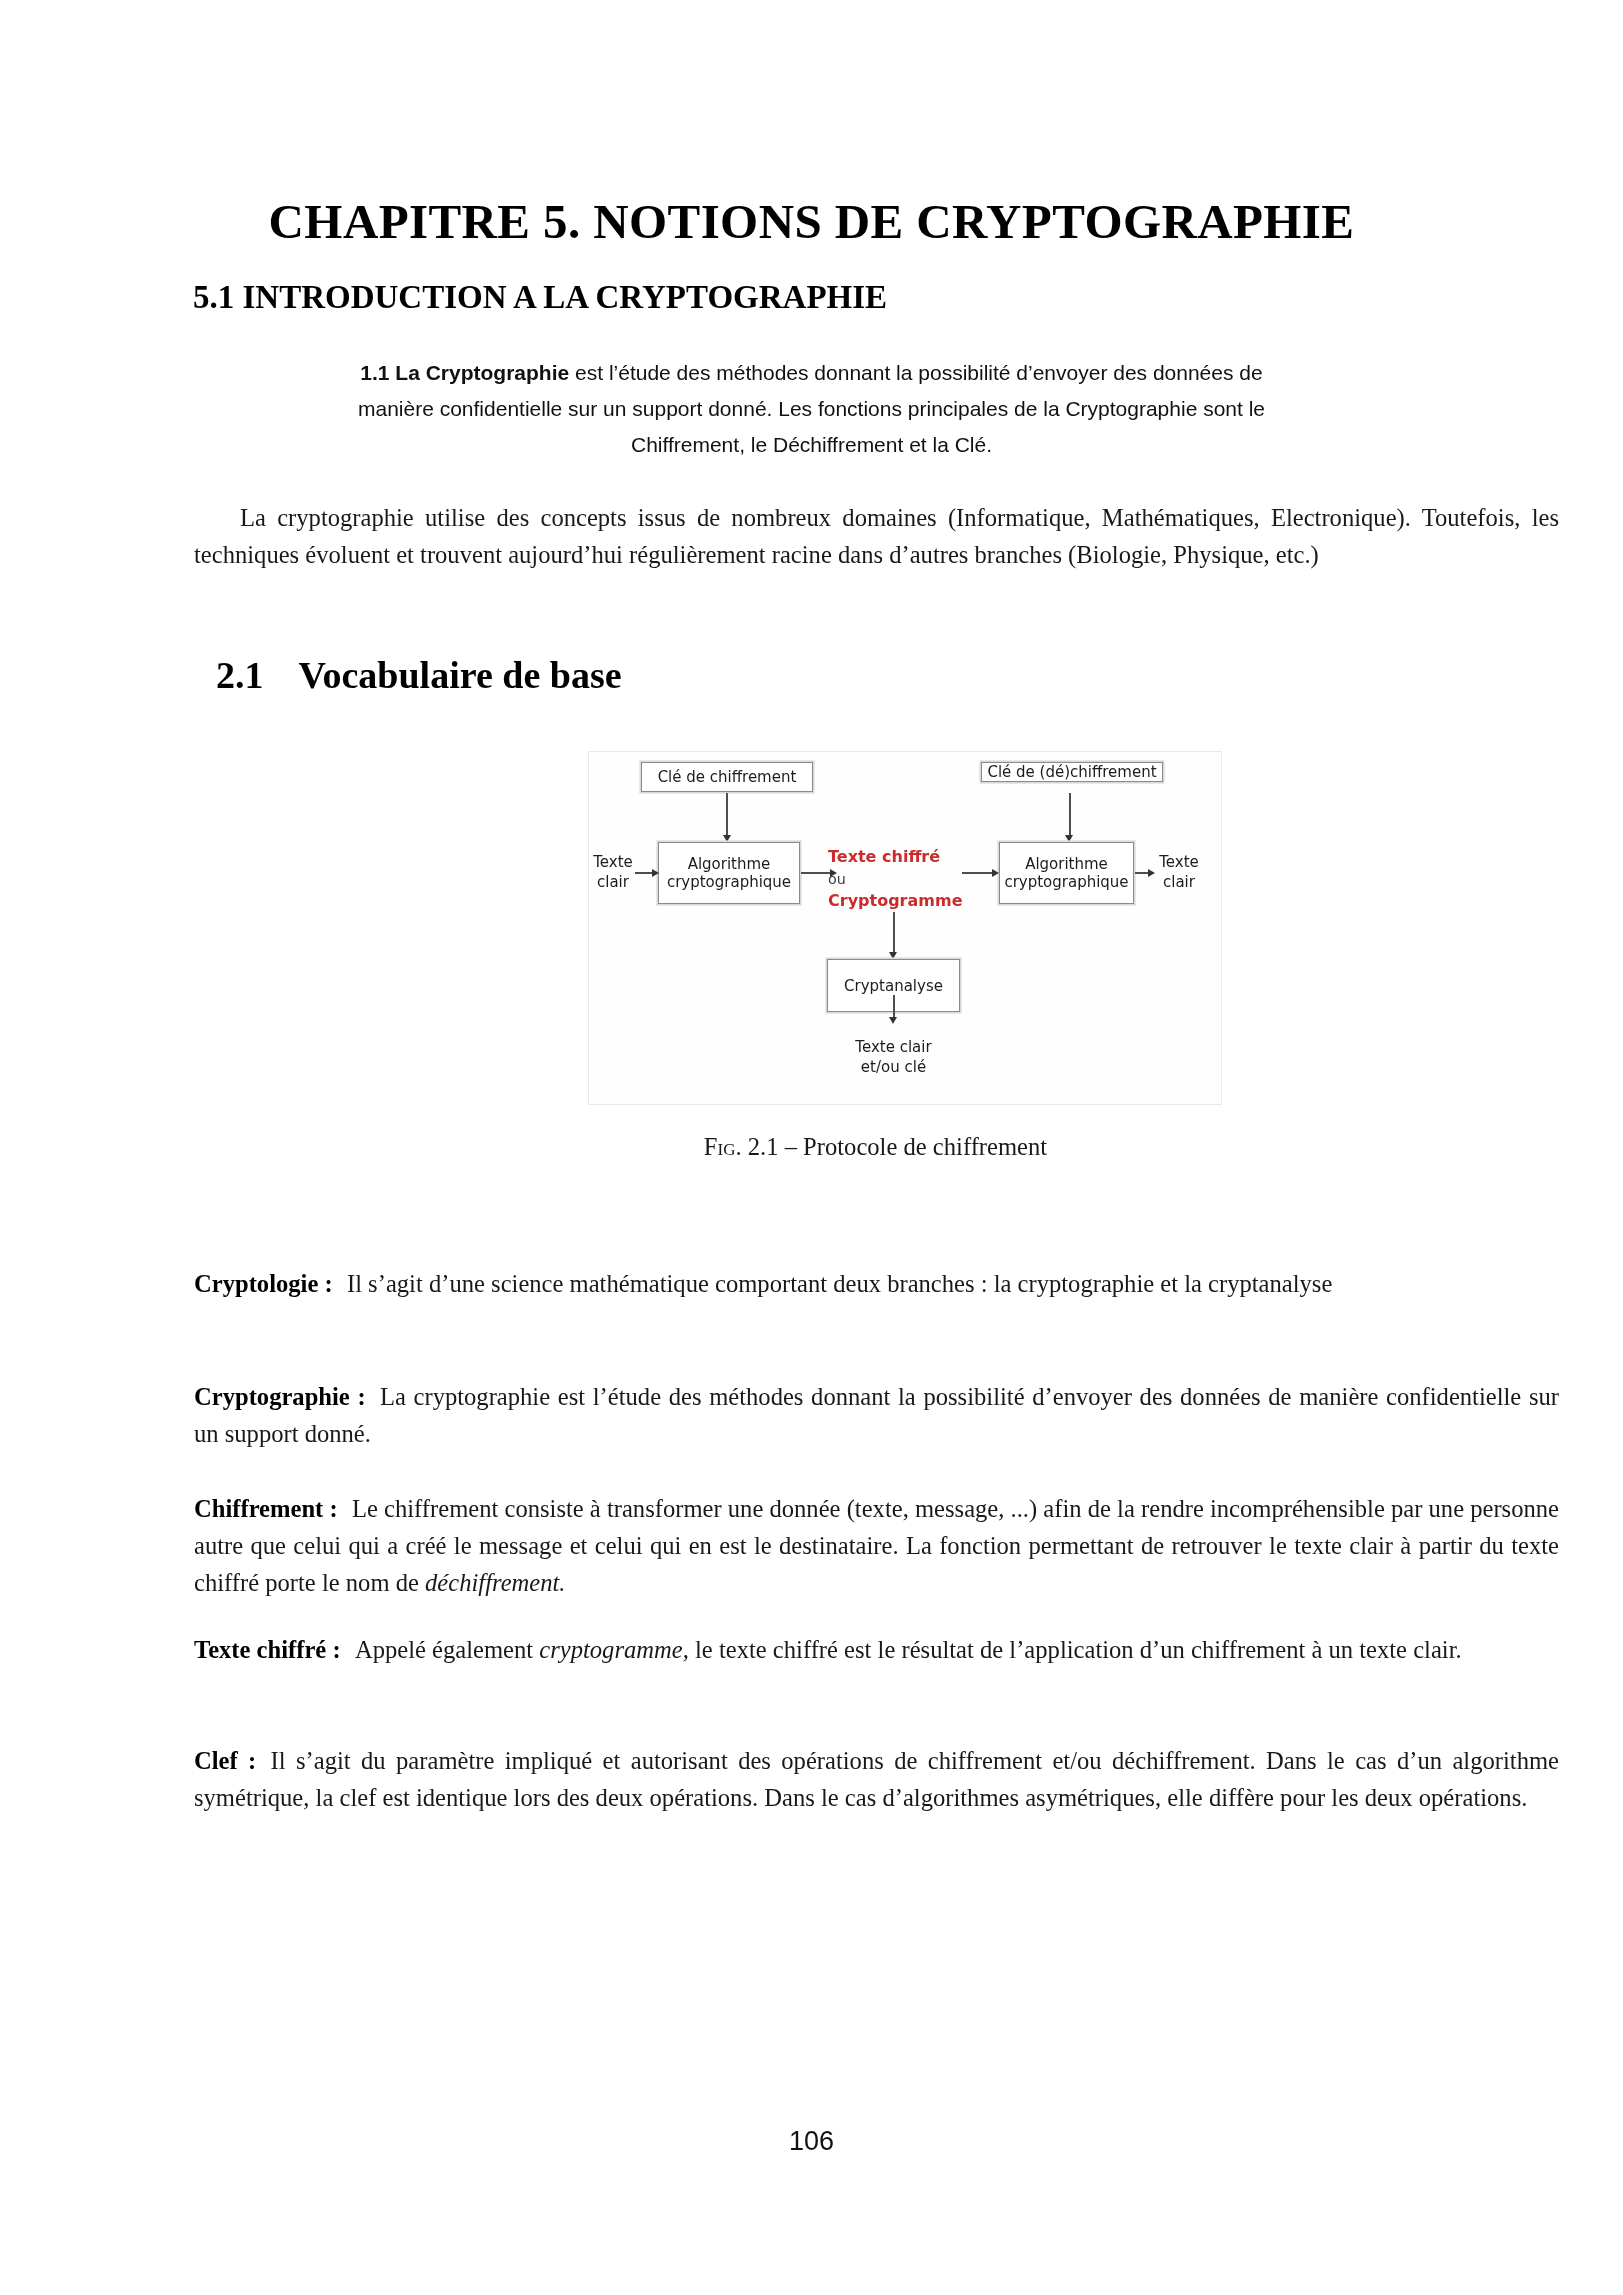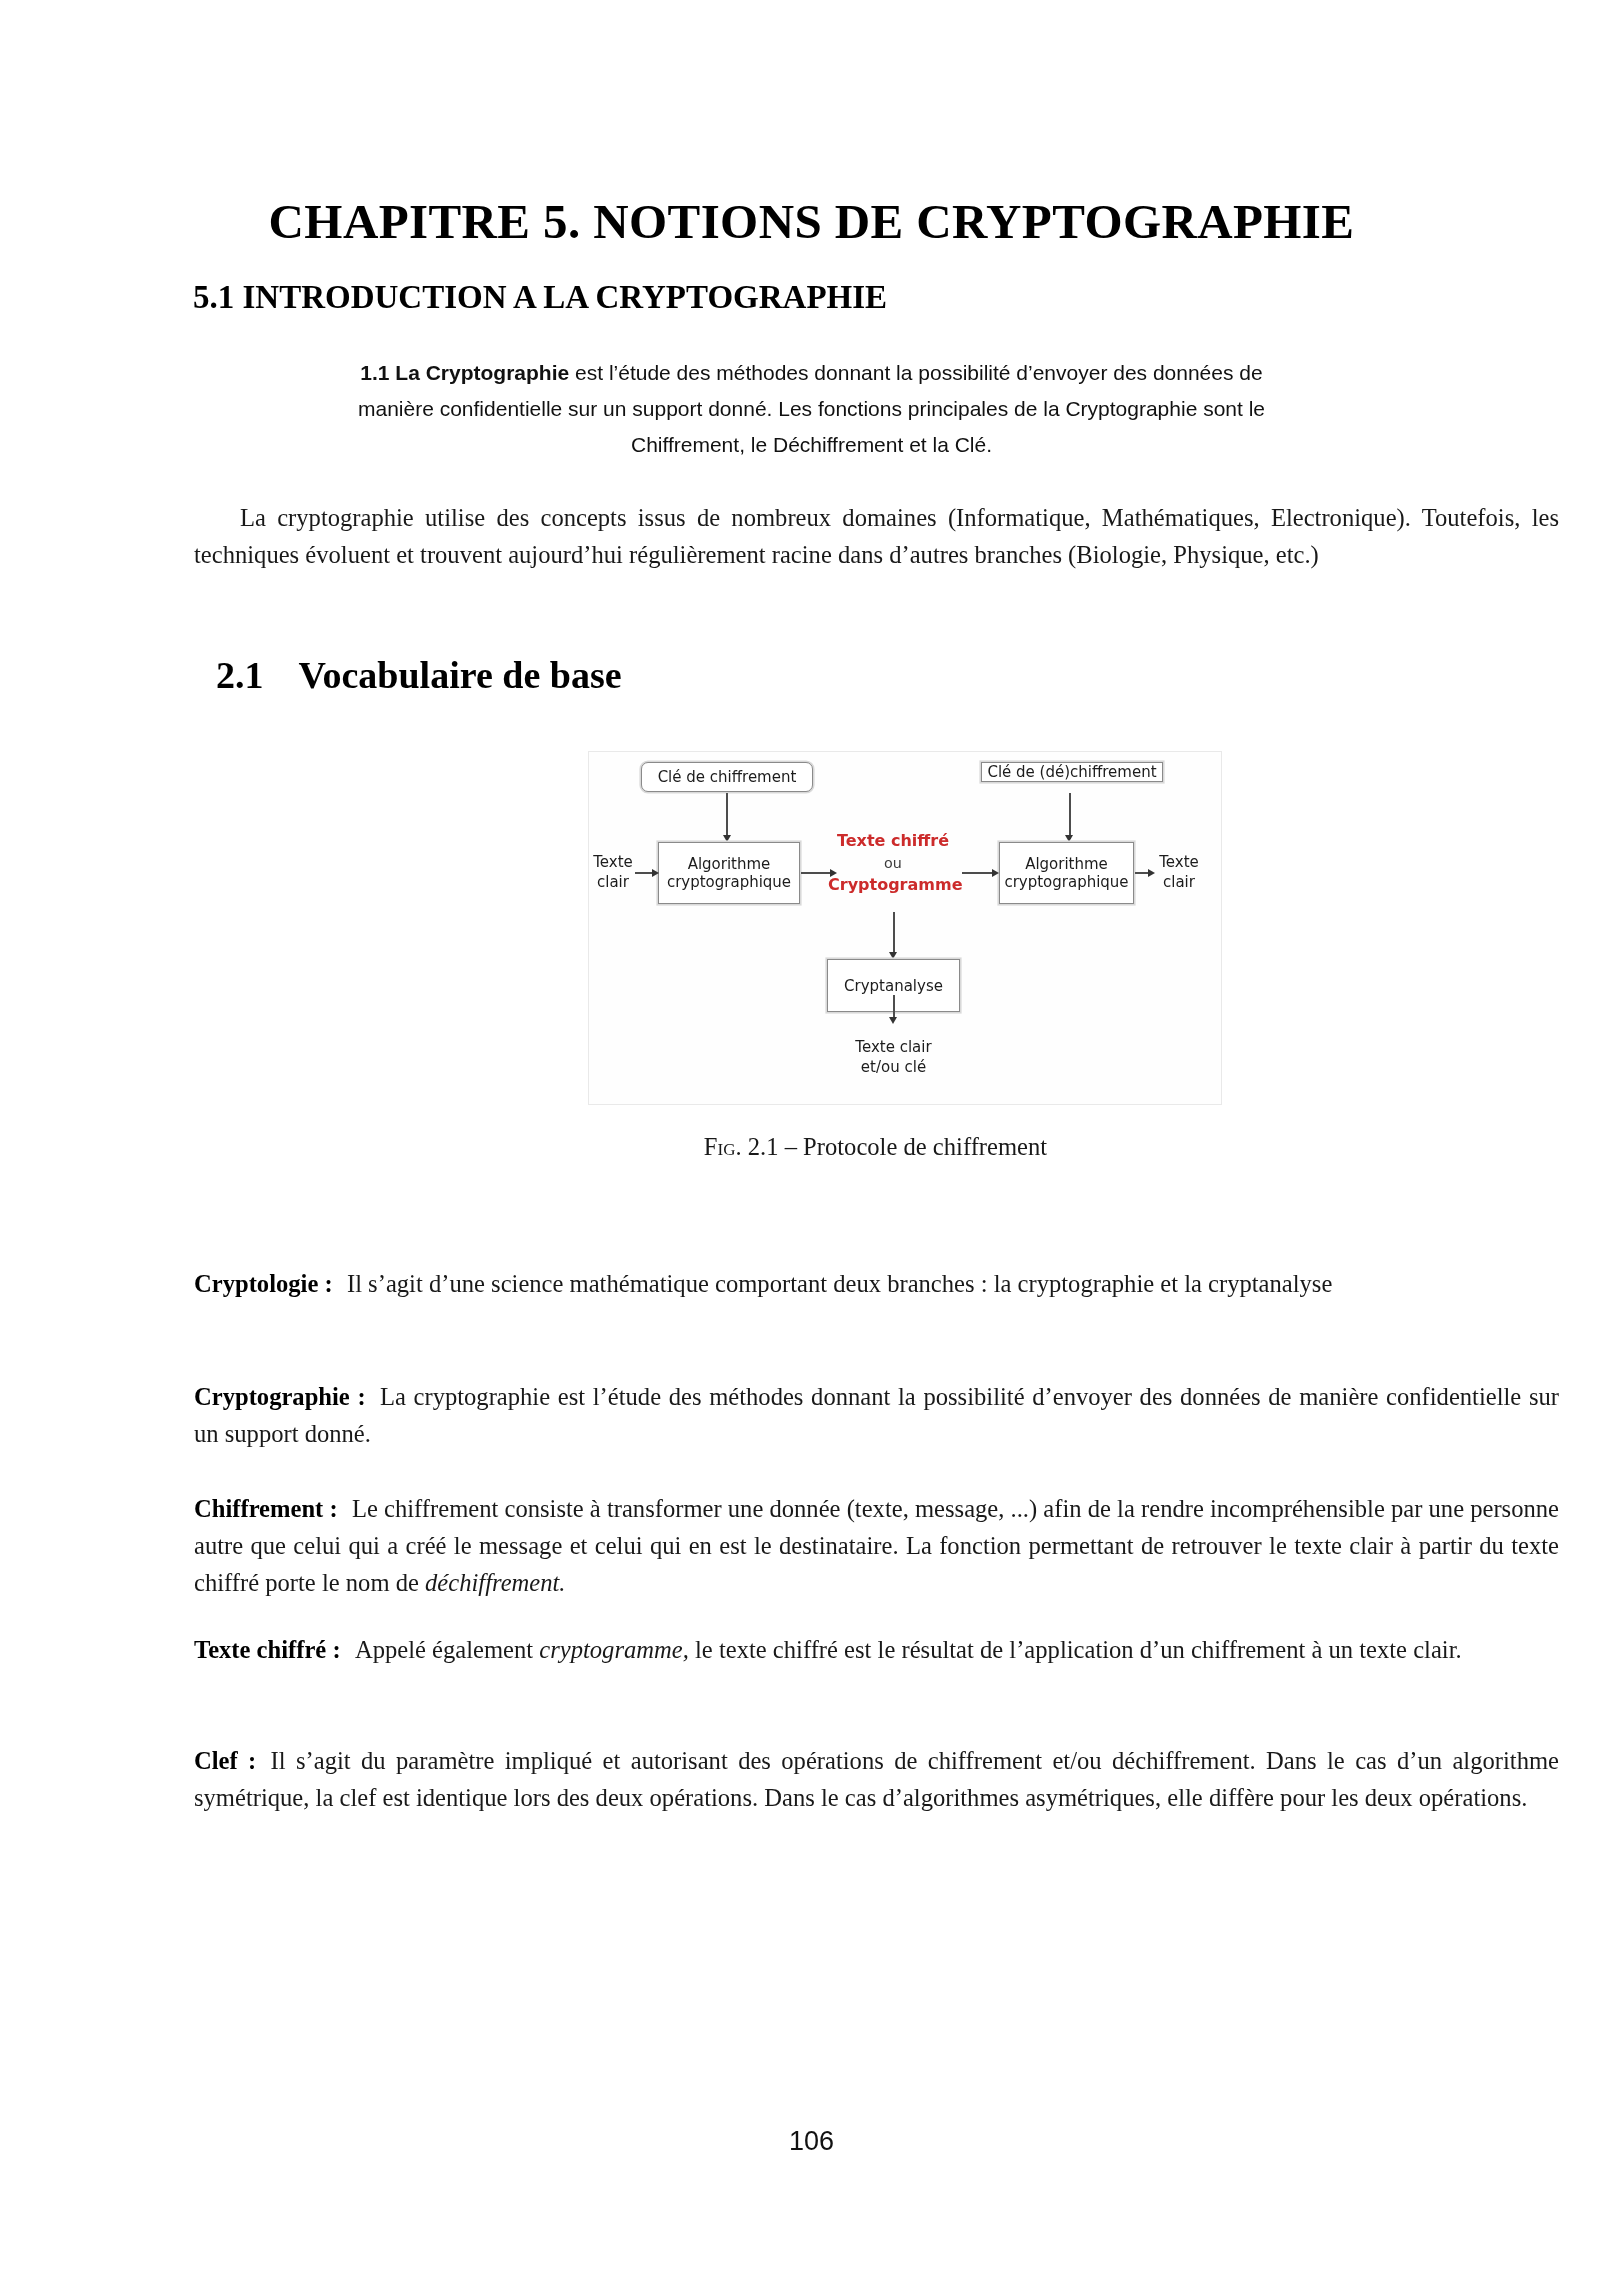--- a/index.html
+++ b/index.html
@@ -49,22 +49,22 @@
     border:1.6px solid #8a8a8a; box-shadow:0 0 0 1.6px #d9d9d9;
     display:flex; align-items:center; justify-content:center;
     text-align:center; font-size:15px; color:#1c1c1c; line-height:18px;
     padding:1.6px;
   }
   .dlabel {
     position:absolute; text-align:center; font-size:15px; color:#1c1c1c;
     line-height:20px;
   }
   .red-block {
-    position:absolute; left:239px; top:78px; width:130px;
-    text-align:center; line-height:22px;
+    position:absolute; left:239px; top:94px; width:130px;
+    line-height:22px;
   }
   .red-line { display:block; color:#cc2b2b; font-weight:bold; font-size:16px; }
   .or-line  { display:block; color:#3c3c3c; font-size:14.3px; }
   .hline { position:absolute; height:1.6px; background:#4d4d4d; }
   .vline { position:absolute; width:1.6px;  background:#4d4d4d; }
   .ah-right {
     position:absolute; width:0; height:0;
     border-left:7.1px solid #333; border-top:4px solid transparent; border-bottom:4px solid transparent;
   }
   .ah-down {
@@ -111,21 +111,21 @@
   </div>
 
   <p class="lead-para">La cryptographie utilise des concepts issus de nombreux domaines (Informatique, Mathématiques, Electronique). Toutefois, les techniques évoluent et trouvent aujourd’hui régulièrement racine dans d’autres branches (Biologie, Physique, etc.)</p>
 
   <h3 class="subsection">
     <span>2.1</span><span class="subsection-title-text">Vocabulaire de base</span>
   </h3>
 
   <div class="figure">
 
-    <div class="dbox" style="left:52px; top:9.5px; width:172px; height:30px;border-radius:7px;">Clé de chiffrement</div>
+    <div class="dbox" style="left:52px; top:9.5px; width:172px; height:30px;">Clé de chiffrement</div>
     <div class="dbox" style="left:392px; top:9.5px; width:182px; height:20px;">Clé de (dé)chiffrement</div>
 
     <div class="vline" style="left:137px; top:41px; height:46px;"></div>
     <div class="ah-down" style="left:134px; top:83px;"></div>
     <div class="vline" style="left:480px; top:41px; height:46px;"></div>
     <div class="ah-down" style="left:476px; top:83px;"></div>
 
     <div class="dlabel" style="left:0px; top:100px; width:48px;">Texte clair</div>
     <div class="dlabel" style="left:564px; top:100px; width:52px;">Texte clair</div>
 

